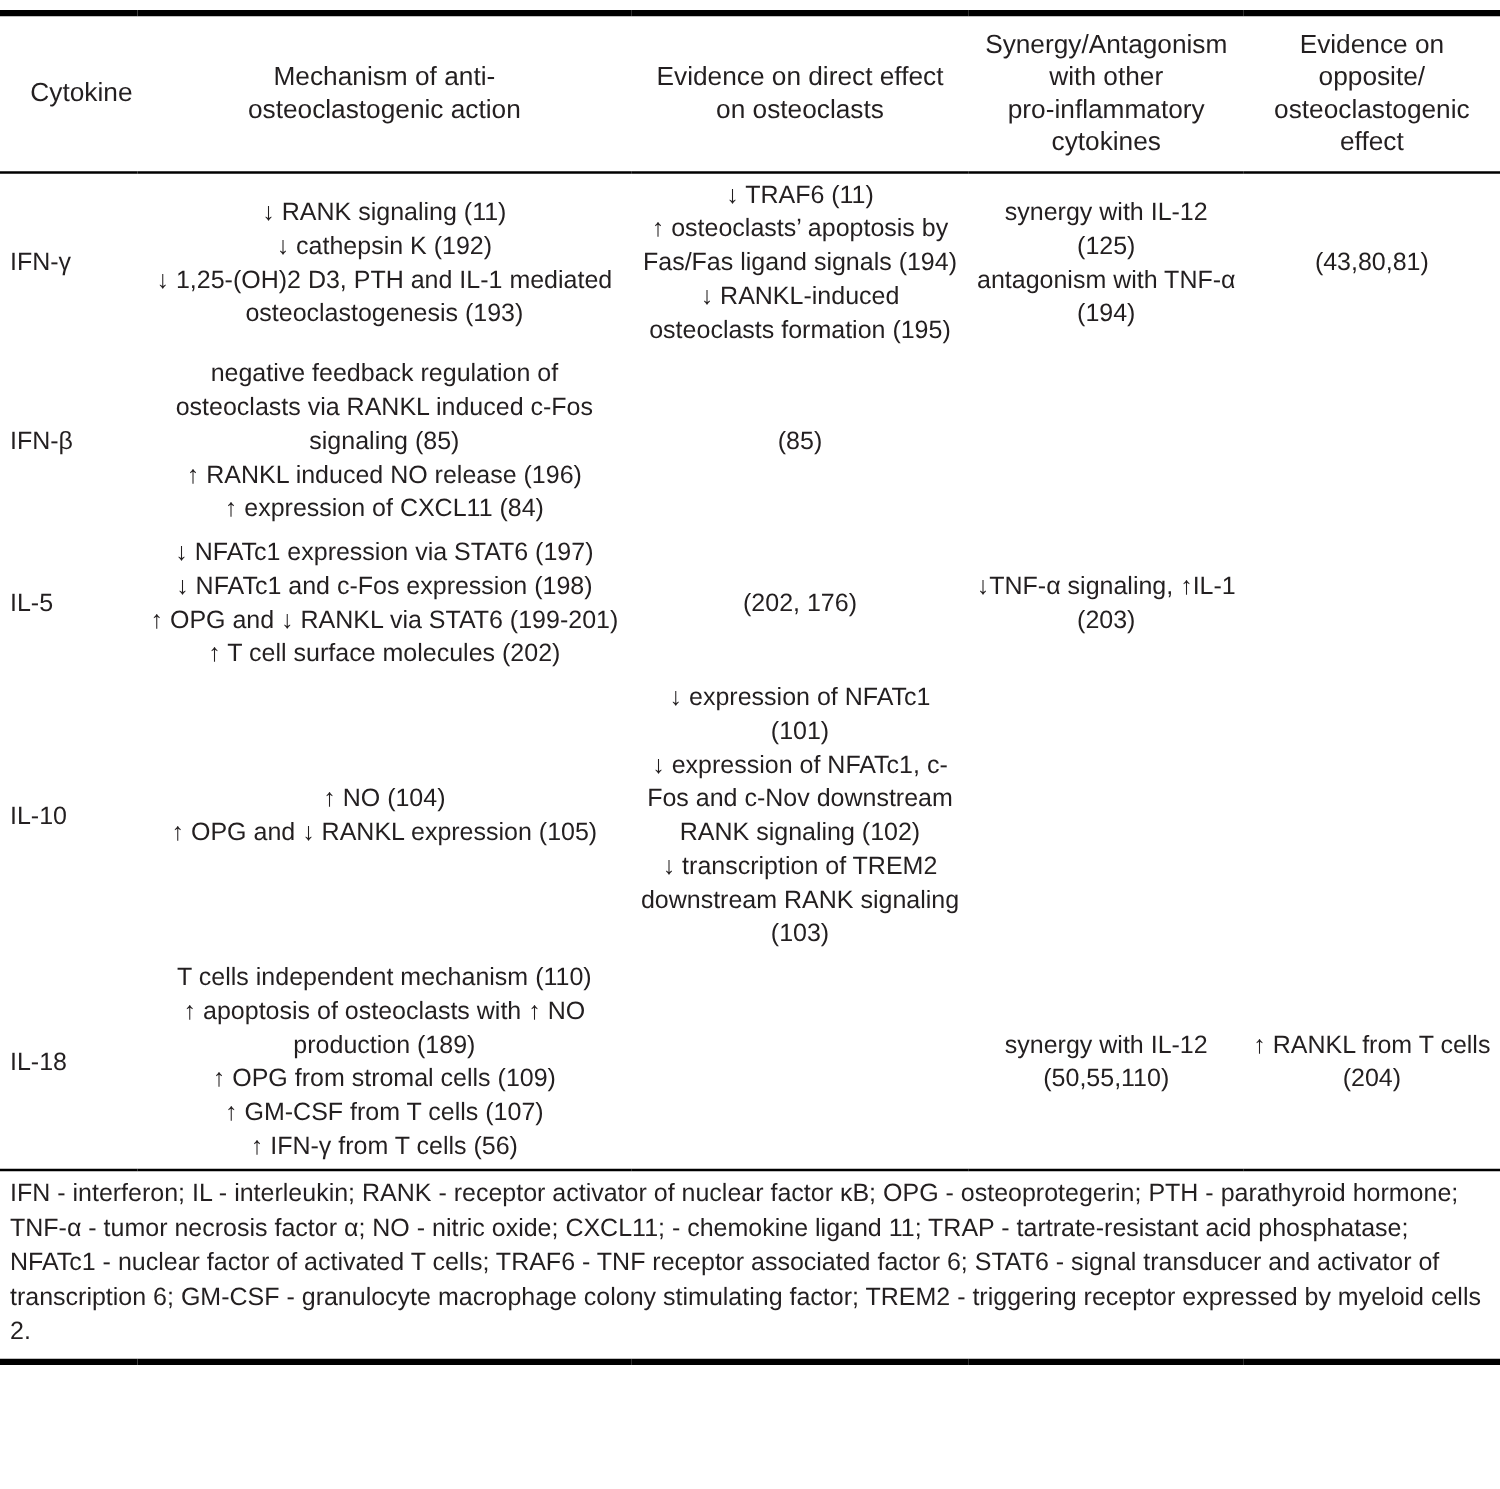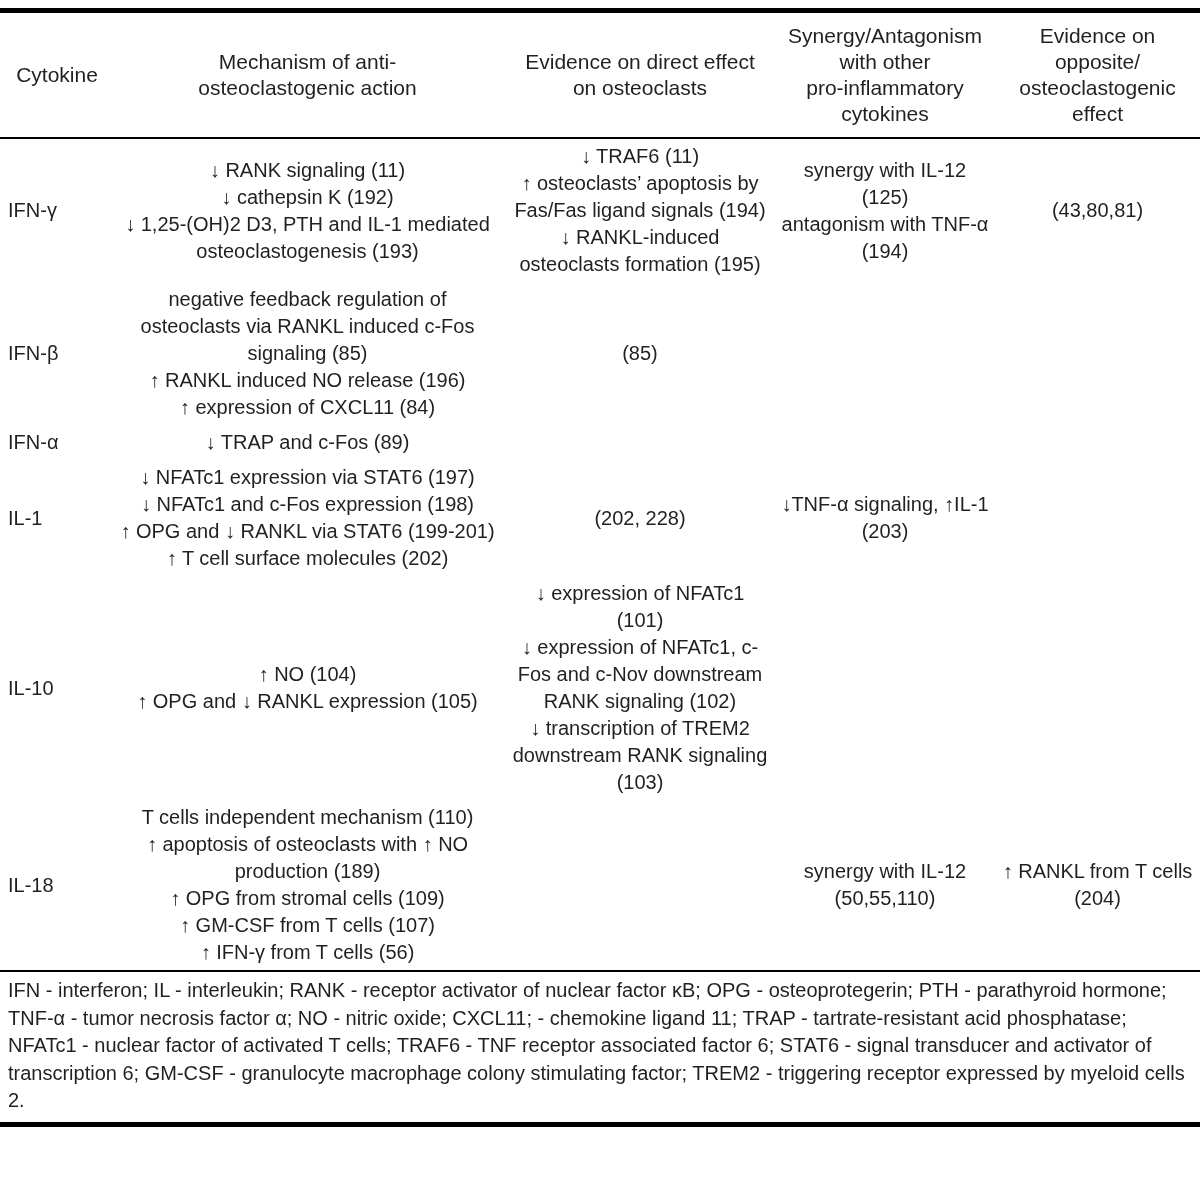--- a/index.html
+++ b/index.html
@@ -26,21 +26,21 @@
   thead th {
     font-weight: normal;
     font-size: 21px;
     line-height: 26px;
     vertical-align: middle;
     text-align: center;
     padding: 10px 4px;
     border-bottom: 2.5px solid #000;
     white-space: pre-line;
   }
-  thead th.cytokine-col { text-align: center; padding-left: 8px; }
+  thead th.cytokine-col { text-align: right; padding-left: 8px; }
 
   tbody td {
     font-size: 20px;
     line-height: 27px;
     vertical-align: middle;
     text-align: center;
     padding: 4px 6px;
     white-space: pre-line;
   }
   tbody td.cytokine-cell {
@@ -105,33 +105,26 @@
       <tr>
         <td class="cytokine-cell">IFN-β</td>
         <td>negative feedback regulation of osteoclasts via RANKL induced c-Fos signaling (85)
 ↑ RANKL induced NO release (196)
 ↑ expression of CXCL11 (84)</td>
         <td>(85)</td>
         <td></td>
         <td></td>
       </tr>
       <tr>
-        <td class="cytokine-cell">IFN-α</td>
-        <td>↓ TRAP and c-Fos (89)</td>
-        <td></td>
-        <td></td>
-        <td></td>
-      </tr>
-      <tr>
-        <td class="cytokine-cell">IL-1</td>
+        <td class="cytokine-cell">IL-5</td>
         <td>↓ NFATc1 expression via STAT6 (197)
 ↓ NFATc1 and c-Fos expression (198)
 ↑ OPG and ↓ RANKL via STAT6 (199-201)
 ↑ T cell surface molecules (202)</td>
-        <td>(202, 228)</td>
+        <td>(202, 176)</td>
         <td>↓TNF-α signaling, ↑IL-1 (203)</td>
         <td></td>
       </tr>
       <tr>
         <td class="cytokine-cell">IL-10</td>
         <td>↑ NO (104)
 ↑ OPG and ↓ RANKL expression (105)</td>
         <td>↓ expression of NFATc1 (101)
 ↓ expression of NFATc1, c-Fos and c-Nov downstream RANK signaling (102)
 ↓ transcription of TREM2 downstream RANK signaling (103)</td>

